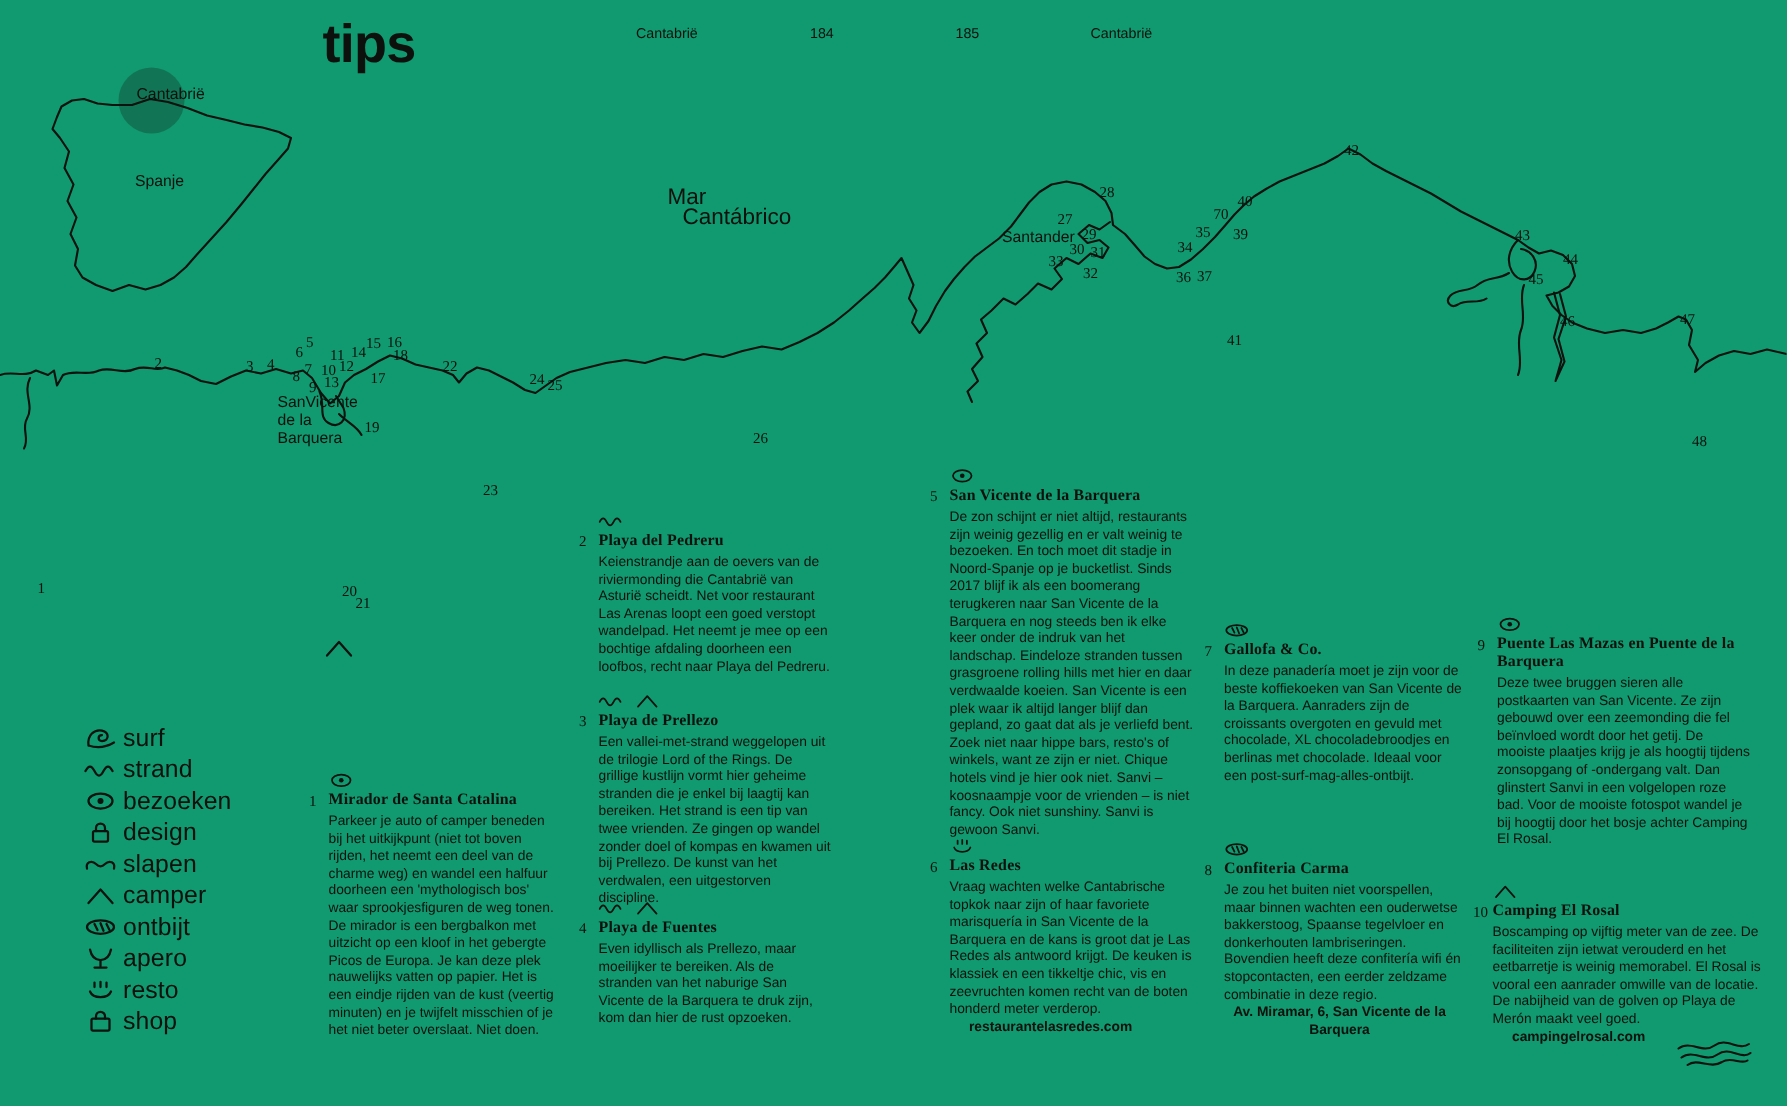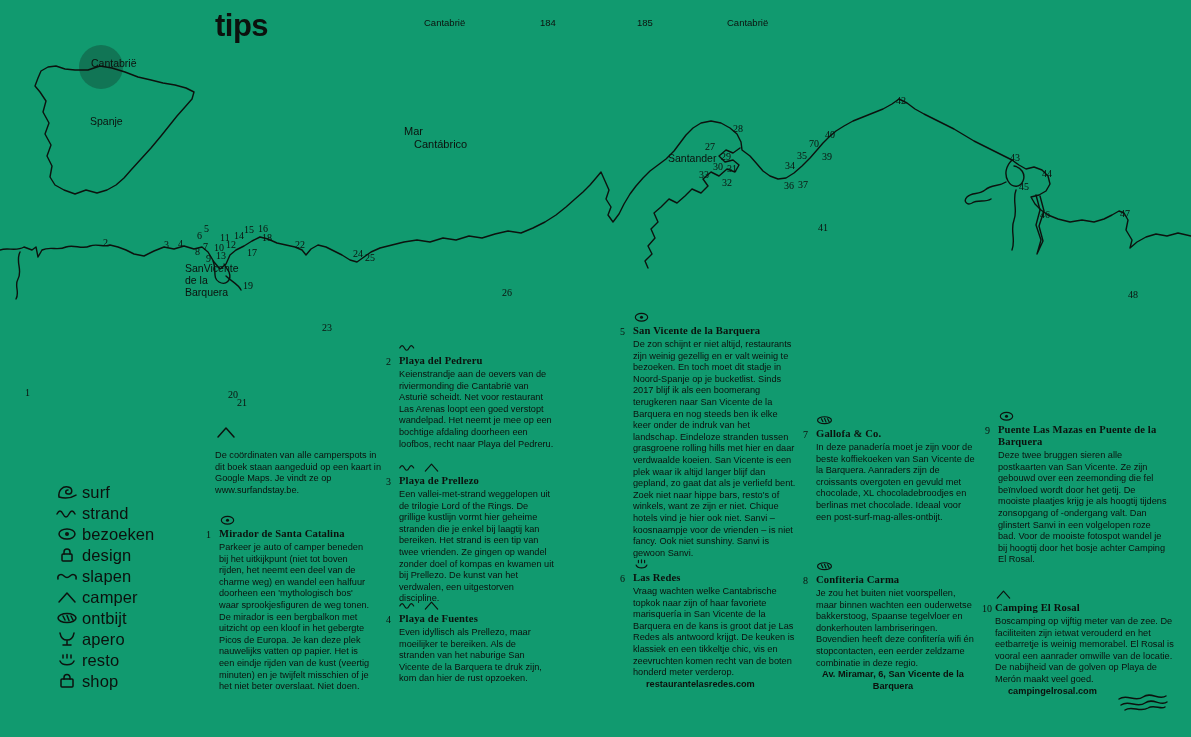--- a/index.html
+++ b/index.html
@@ -8,30 +8,30 @@
     background:#119a6f;
     font-family:"Liberation Sans",sans-serif;
     color:#0c110d;
     -webkit-font-smoothing:antialiased;
   }
   #coast-svg,#inset-svg{position:absolute;pointer-events:none;}
   #coast-svg{left:0;top:0;}
   #inset-svg{left:28px;top:44px;}
   .stroke{fill:none;stroke:#0c120e;stroke-width:1.4;stroke-linecap:round;stroke-linejoin:round;}
   
-  .page-title{position:absolute;left:215px;top:8px;font-size:31px;font-weight:700;letter-spacing:-0.5px;}
+  .page-title{position:absolute;left:215px;top:8px;font-size:36px;font-weight:700;letter-spacing:-0.5px;}
   .runhead{position:absolute;top:17px;font-size:9.5px;}
   .rh-chap-l{left:424px;} .rh-page-l{left:540px;} .rh-page-r{left:637px;} .rh-chap-r{left:727px;}
   
   .inset-label{position:absolute;font-size:10.5px;}
   .inset-region{left:91px;top:57px;}
   .inset-country{left:90px;top:115px;}
   
   .map-label{position:absolute;font-size:10.5px;line-height:12px;}
-  .sea-label{left:404px;top:125px;font-size:11px;line-height:13px;}
+  .sea-label{left:445px;top:125px;font-size:15px;line-height:13px;}
   .sea-label .l2{margin-left:10px;}
   .city-label{left:668px;top:152px;text-align:right;}
   .town-label{left:185px;top:262px;}
   .marker{position:absolute;font-family:"Liberation Serif",serif;font-size:10px;line-height:10px;}
   
   .legend{position:absolute;left:56px;top:482px;}
   .legend-row{display:flex;align-items:center;height:21px;}
   .legend-icon{width:26px;flex:none;display:flex;align-items:center;}
   .legend-icon svg{display:block;}
   .legend-label{font-size:16.5px;letter-spacing:0.1px;}
@@ -232,21 +232,20 @@
         </svg>
       </span>
      <span class="legend-label">shop</span>
    </div>
   </div>
 
 <div class="tip" id="tip-intro">
   <div class="intro-icon"><svg width="22" height="16.06" viewBox="0 0 22 16">
         <path fill="none" stroke="#0c120e" stroke-width="1.5" stroke-linecap="round" stroke-linejoin="round" d="M3,13 L11,4 L19,13"></path>
       </svg></div>
-  <div class="intro-text">De coördinaten van alle camperspots in dit boek staan aangeduid op een kaart in Google Maps. Je vindt ze op www.surfandstay.be.</div>
 </div>
 
 <div id="tips">
     <div class="tip tip-1">
      <div class="tip-icons">
         <span class="icn">
           <svg width="17" height="12.41" viewBox="0 0 22 16">
             <ellipse fill="none" stroke="#0c120e" stroke-width="1.5" stroke-linecap="round" stroke-linejoin="round" cx="11" cy="8" rx="8" ry="5"></ellipse>
             <circle cx="11" cy="8" r="2" fill="#0c120e"></circle>
           </svg>

